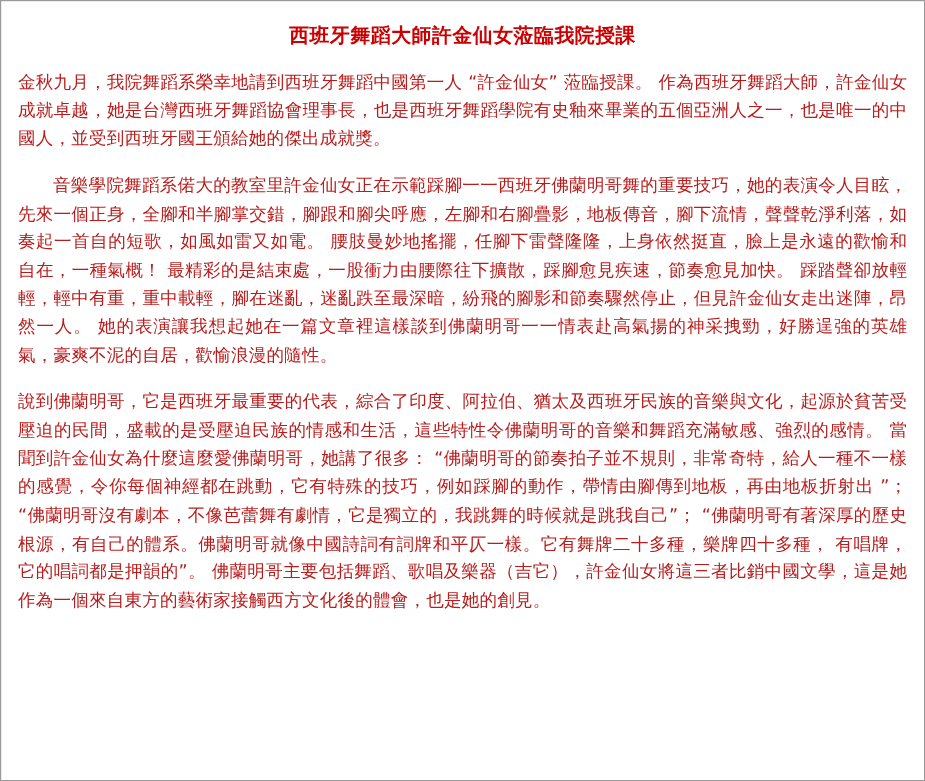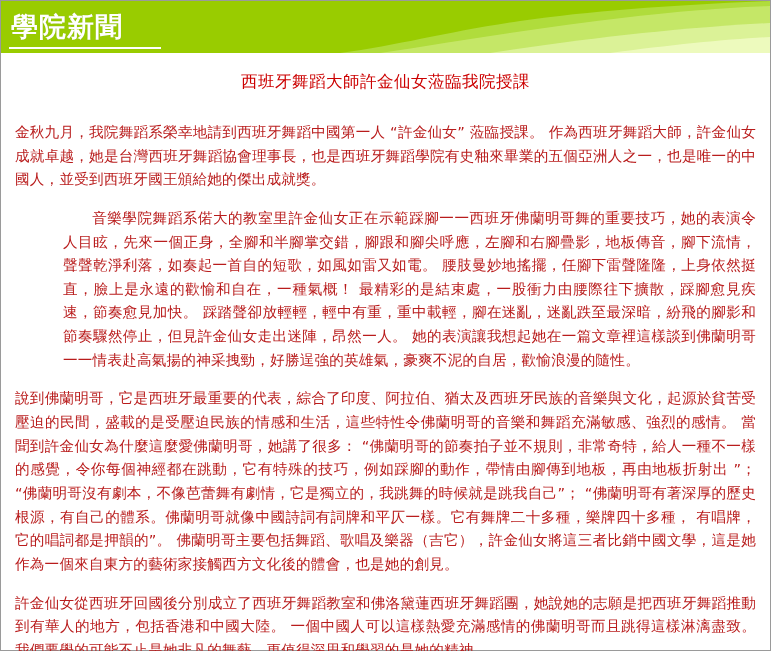--- a/index.html
+++ b/index.html
@@ -61,59 +61,45 @@
     background: #ffffff;
     z-index: 2;
   }
   
   .article {
     padding: 0 14px;
   }
   .article-title {
     text-align: center;
     color: #cc0000;
-    font-weight: normal;
+    font-weight: bold;
     font-size: 16.5px;
-    margin: 18px 0 27px 0;
+    margin: 18px 0 16px 0;
     letter-spacing: 0.5px;
   }
   .para {
     font-size: 14.6px;
     line-height: 1.62;
     color: #b91c1c;
     margin: 0 0 15px 0;
     text-align: justify;
     text-justify: inter-ideograph;
     letter-spacing: 0.2px;
   }
   .para.indent {
     text-indent: 2em;
-    margin-left: 48px;
   }
 </style>
 </head>
 <body>
 
 <div class="page">
 
-  <div class="banner">
-    <div class="swoosh">
-      <svg width="430" height="52" viewBox="0 0 430 52" xmlns="http://www.w3.org/2000/svg">
-        <path d="M0,52 C60,44 110,30 180,20 C250,10 330,4 430,0 L430,52 Z" fill="#b4de47" opacity="0.85"></path>
-        <path d="M40,52 C120,40 200,26 290,16 C350,9 400,6 430,5 L430,52 Z" fill="#c8e86b" opacity="0.9"></path>
-        <path d="M150,52 C230,40 320,28 430,22 L430,52 Z" fill="#ddf39c" opacity="0.9"></path>
-        <path d="M270,52 C330,44 390,38 430,36 L430,52 Z" fill="#eefabf" opacity="0.95"></path>
-      </svg>
-    </div>
-    <div class="banner-title">學院新聞</div>
-    <div class="banner-underline"></div>
-  </div>
 
   <div class="article">
     <div class="article-title">西班牙舞蹈大師許金仙女蒞臨我院授課</div>
 
     <p class="para">金秋九月，我院舞蹈系榮幸地請到西班牙舞蹈中國第一人 “許金仙女” 蒞臨授課。 作為西班牙舞蹈大師，許金仙女成就卓越，她是台灣西班牙舞蹈協會理事長，也是西班牙舞蹈學院有史釉來畢業的五個亞洲人之一，也是唯一的中國人，並受到西班牙國王頒給她的傑出成就獎。</p>
     <p class="para indent">音樂學院舞蹈系偌大的教室里許金仙女正在示範踩腳一一西班牙佛蘭明哥舞的重要技巧，她的表演令人目眩，先來一個正身，全腳和半腳掌交錯，腳跟和腳尖呼應，左腳和右腳疊影，地板傳音，腳下流情，聲聲乾淨利落，如奏起一首自的短歌，如風如雷又如電。 腰肢曼妙地搖擺，任腳下雷聲隆隆，上身依然挺直，臉上是永遠的歡愉和自在，一種氣概！ 最精彩的是結束處，一股衝力由腰際往下擴散，踩腳愈見疾速，節奏愈見加快。 踩踏聲卻放輕輕，輕中有重，重中載輕，腳在迷亂，迷亂跌至最深暗，紛飛的腳影和節奏驟然停止，但見許金仙女走出迷陣，昂然一人。 她的表演讓我想起她在一篇文章裡這樣談到佛蘭明哥一一情表赴高氣揚的神采拽勁，好勝逞強的英雄氣，豪爽不泥的自居，歡愉浪漫的隨性。</p>
     <p class="para">說到佛蘭明哥，它是西班牙最重要的代表，綜合了印度、阿拉伯、猶太及西班牙民族的音樂與文化，起源於貧苦受壓迫的民間，盛載的是受壓迫民族的情感和生活，這些特性令佛蘭明哥的音樂和舞蹈充滿敏感、強烈的感情。 當聞到許金仙女為什麼這麼愛佛蘭明哥，她講了很多： “佛蘭明哥的節奏拍子並不規則，非常奇特，給人一種不一樣的感覺，令你每個神經都在跳動，它有特殊的技巧，例如踩腳的動作，帶情由腳傳到地板，再由地板折射出 ”； “佛蘭明哥沒有劇本，不像芭蕾舞有劇情，它是獨立的，我跳舞的時候就是跳我自己”； “佛蘭明哥有著深厚的歷史根源，有自己的體系。佛蘭明哥就像中國詩詞有詞牌和平仄一樣。它有舞牌二十多種，樂牌四十多種， 有唱牌，它的唱詞都是押韻的”。 佛蘭明哥主要包括舞蹈、歌唱及樂器（吉它），許金仙女將這三者比銷中國文學，這是她作為一個來自東方的藝術家接觸西方文化後的體會，也是她的創見。</p>
-    <p class="para">許金仙女從西班牙回國後分別成立了西班牙舞蹈教室和佛洛黛蓮西班牙舞蹈團，她說她的志願是把西班牙舞蹈推動到有華人的地方，包括香港和中國大陸。 一個中國人可以這樣熱愛充滿感情的佛蘭明哥而且跳得這樣淋漓盡致。 我們要學的可能不止是她非凡的舞藝，更值得深思和學習的是她的精神。</p>
   </div>
 
 </div>
 
 </body></html>

